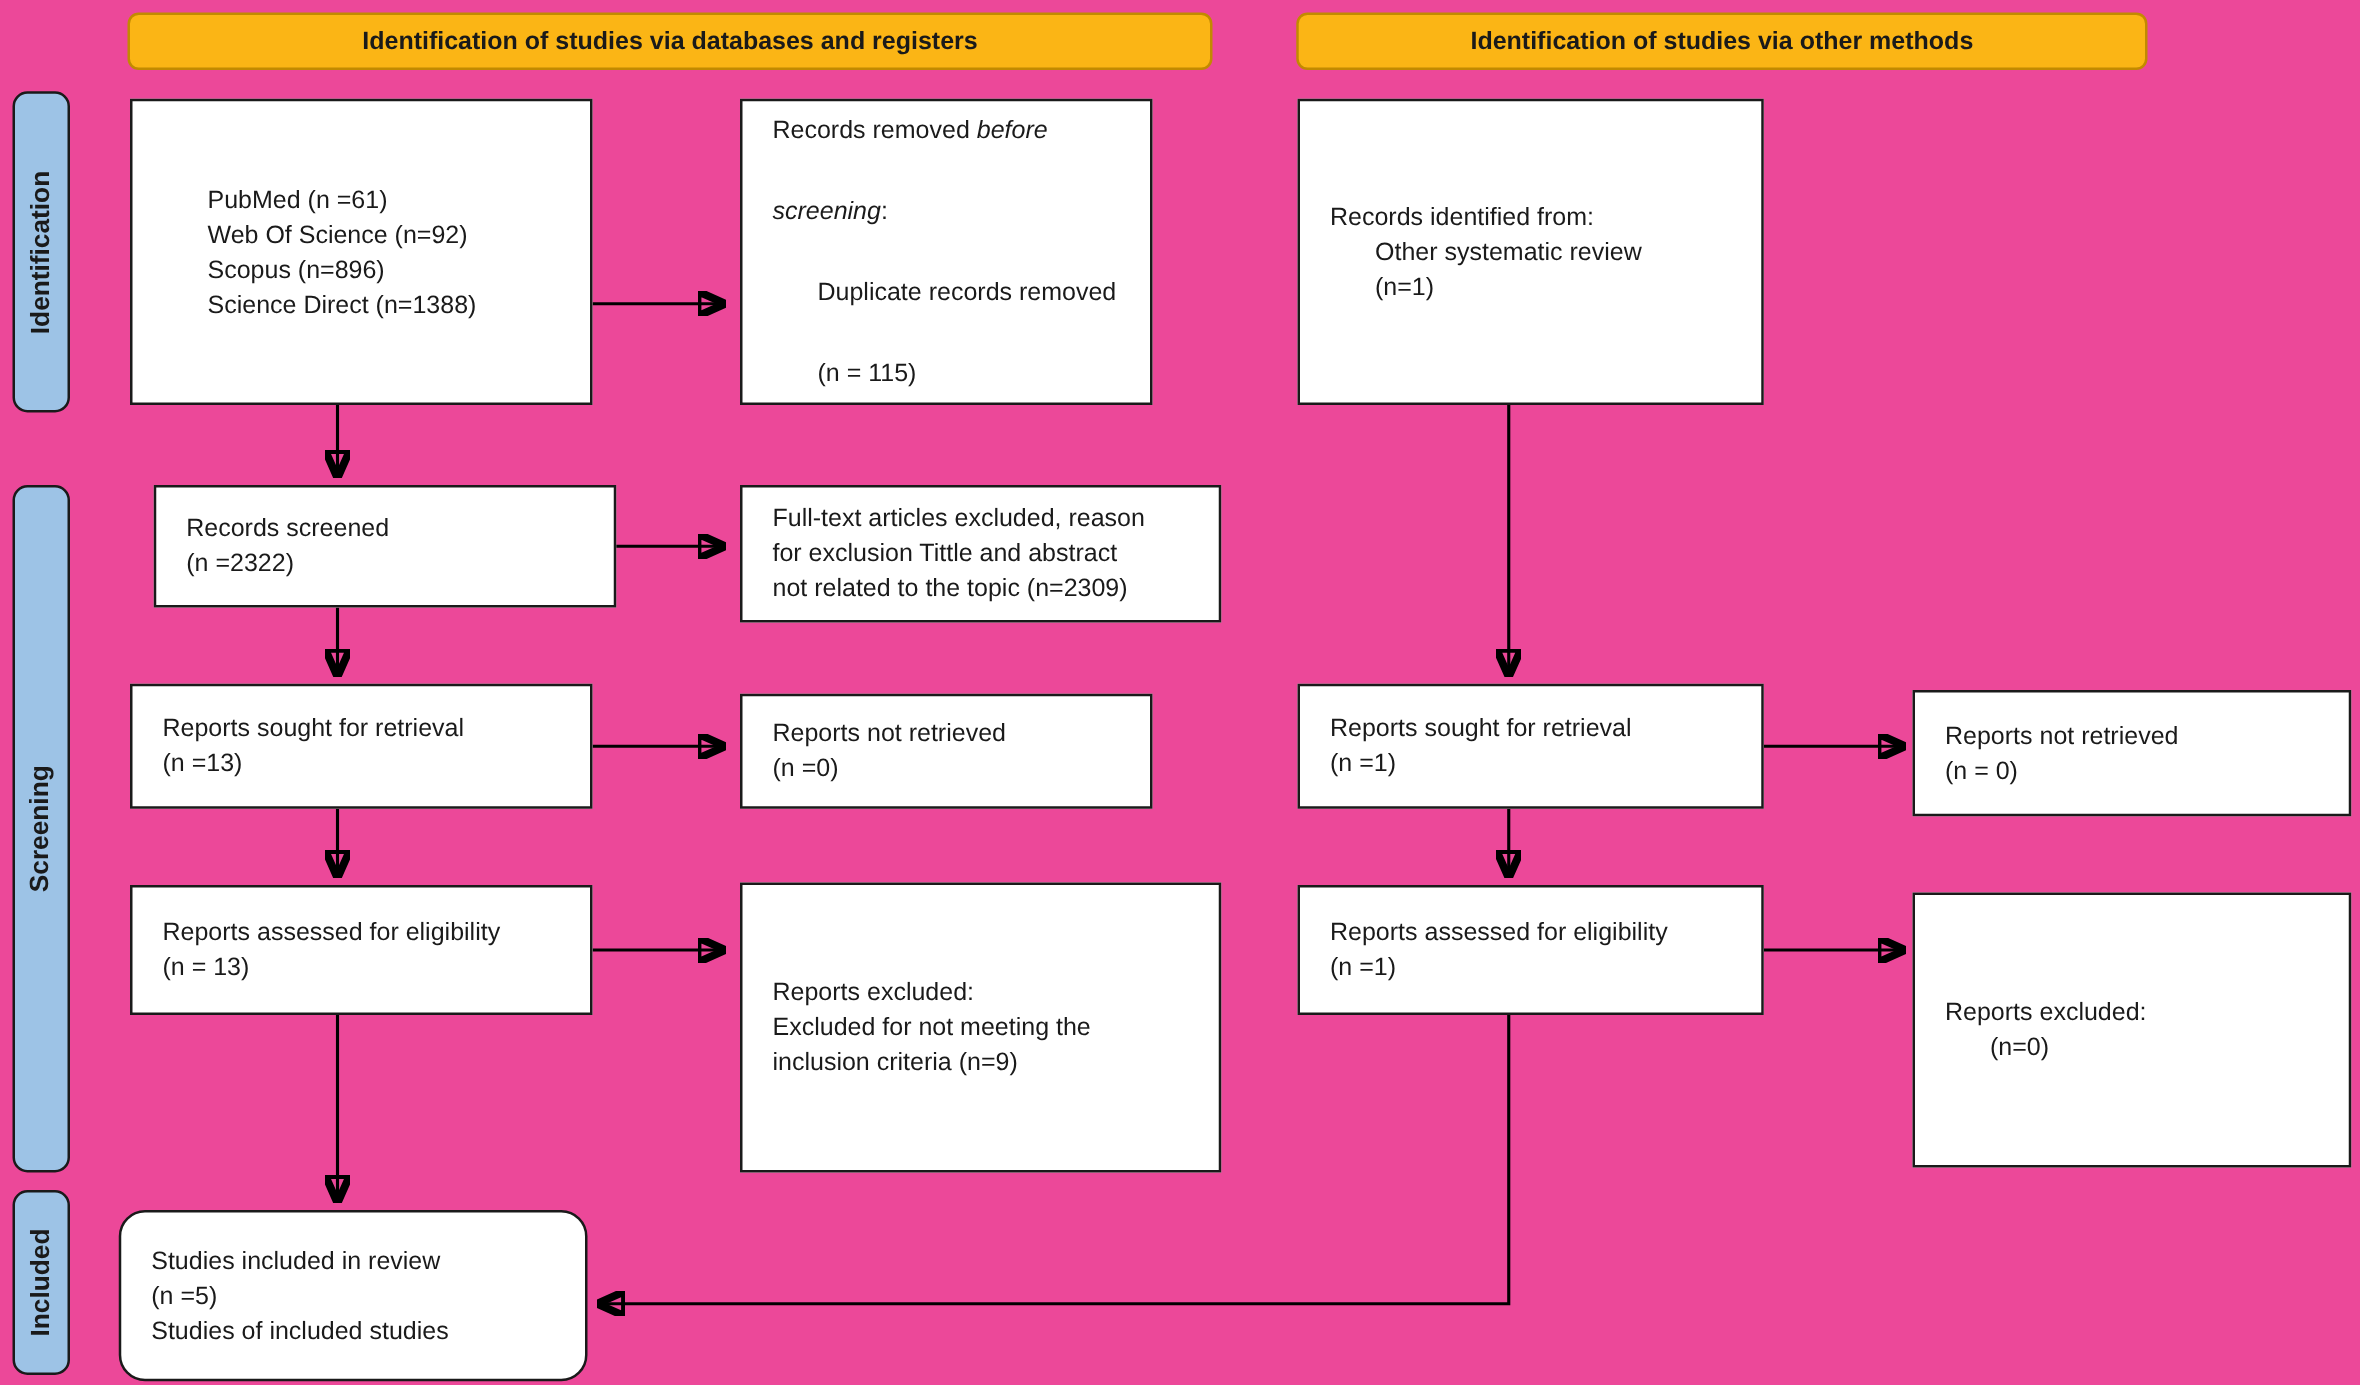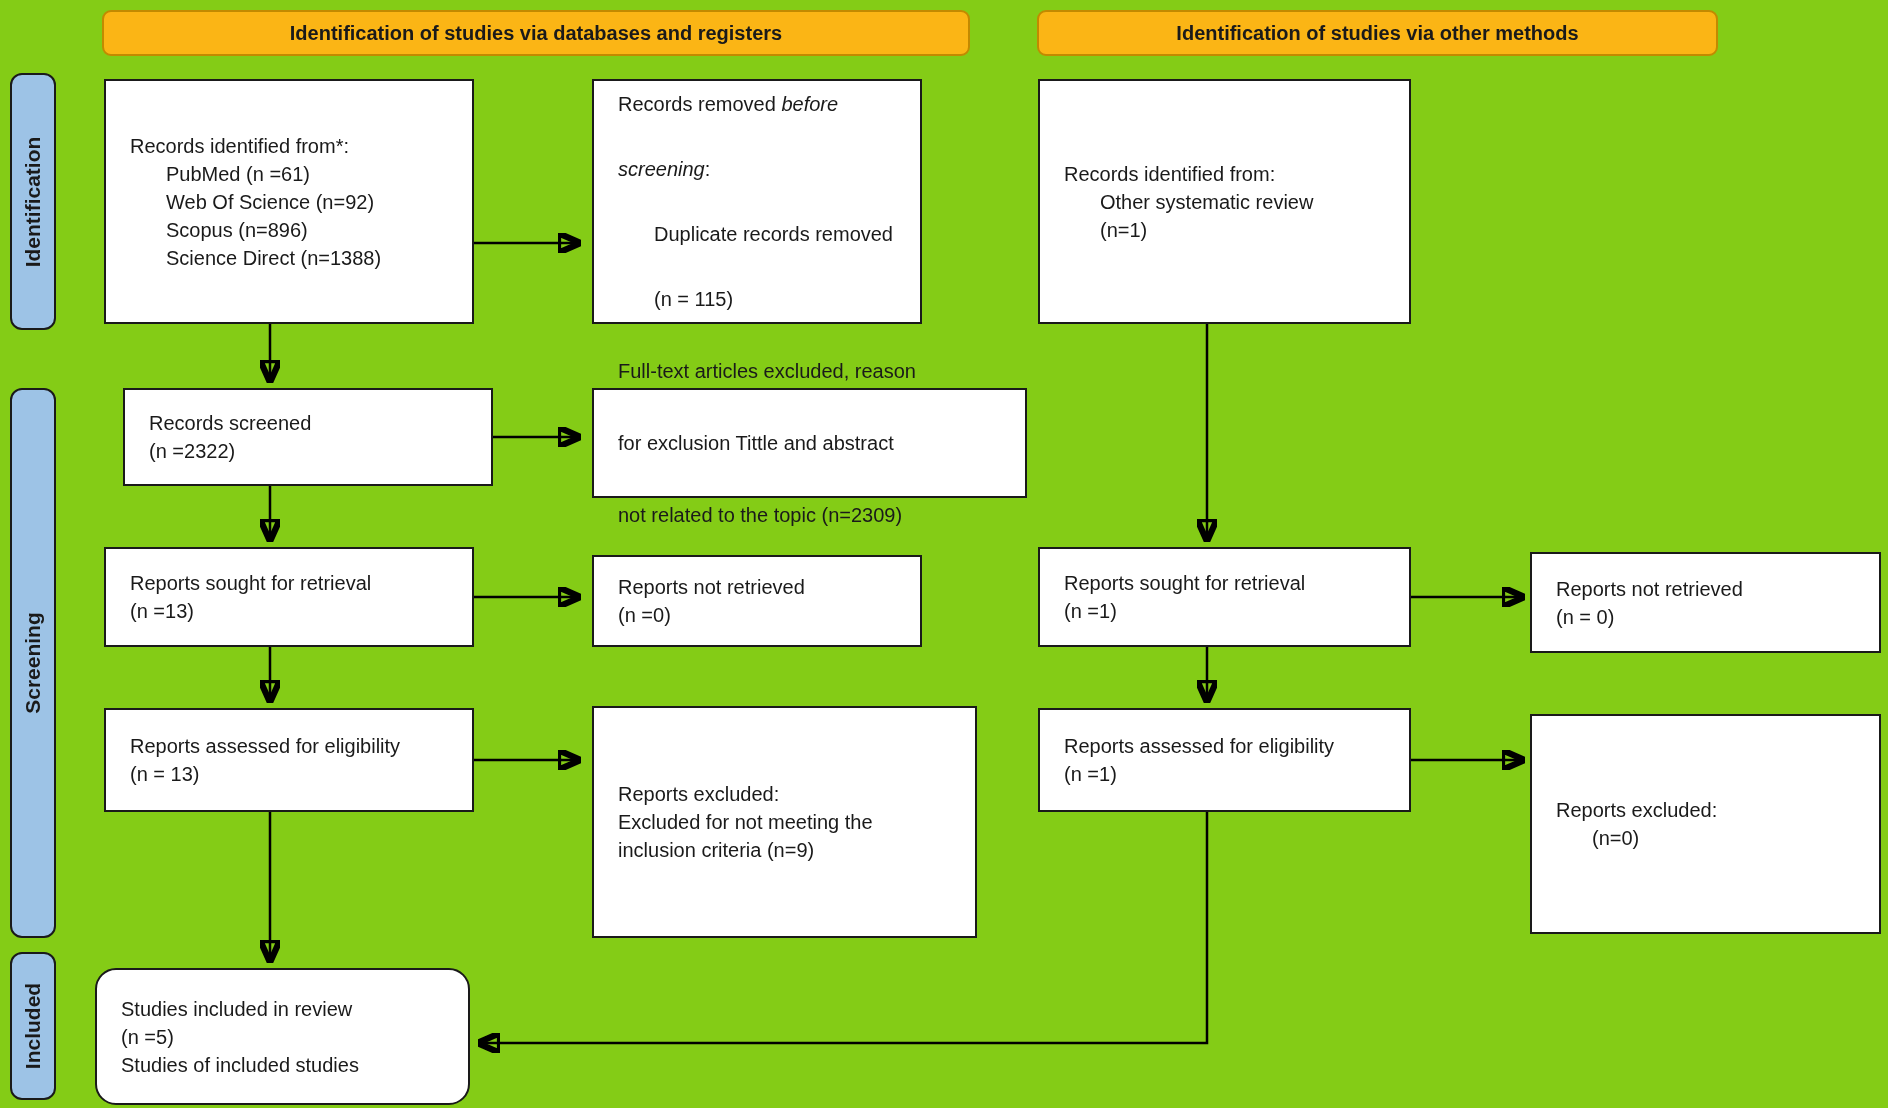--- a/index.html
+++ b/index.html
@@ -13,21 +13,21 @@
   *{margin:0;padding:0;box-sizing:border-box;}
   body{
     background:#ffffff;
     font-family:"Liberation Sans", sans-serif;
     color:var(--ink);
   }
   .canvas{
     position:relative;
     width:1888px;
     height:1108px;
-    background:#84cc16;
+    background:#ec4899;
     overflow:hidden;
   }
   .hdr{
     position:absolute;
     height:46px;
     background:var(--header-fill);
     border:2px solid var(--header-border);
     border-radius:9px;
     display:flex;
     align-items:center;
@@ -110,21 +110,20 @@
     <span>Identification</span>
   </div>
   <div class="stage" style="left:10px;top:388px;height:550px;">
     <span>Screening</span>
   </div>
   <div class="stage" style="left:10px;top:952px;height:148px;">
     <span>Included</span>
   </div>
 
   <div class="box" style="left:104px;top:79px;width:370px;height:245px;">
-      <div class="line"><span>Records identified from*:</span></div>
       <div class="line indent"><span>PubMed (n =61)</span></div>
       <div class="line indent"><span>Web Of Science (n=92)</span></div>
       <div class="line indent"><span>Scopus (n=896)</span></div>
       <div class="line indent"><span>Science Direct (n=1388)</span></div>
     </div>
   <div class="box" style="left:592px;top:79px;width:330px;height:245px;gap:37px;">
       <div class="line"><span>Records removed </span><span style="font-style: italic;">before</span></div>
       <div class="line"><span style="font-style: italic;">screening</span><span>:</span></div>
       <div class="line indent"><span>Duplicate records removed</span></div>
       <div class="line indent"><span>(n = 115)</span></div>
@@ -132,21 +131,21 @@
   <div class="box" style="left:1038px;top:79px;width:373px;height:245px;">
       <div class="line"><span>Records identified from:</span></div>
       <div class="line indent"><span>Other systematic review</span></div>
       <div class="line indent"><span>(n=1)</span></div>
     </div>
 
   <div class="box" style="left:104px;top:388px;width:370px;height:98px;margin-left:19px;">
       <div class="line"><span>Records screened</span></div>
       <div class="line"><span>(n =2322)</span></div>
     </div>
-  <div class="box" style="left:592px;top:388px;width:435px;height:110px;gap:44px;">
+  <div class="box" style="left:592px;top:388px;width:385px;height:110px;">
       <div class="line"><span>Full-text articles excluded, reason</span></div>
       <div class="line"><span>for exclusion Tittle and abstract</span></div>
       <div class="line"><span>not related to the topic (n=2309)</span></div>
     </div>
 
   <div class="box" style="left:104px;top:547px;width:370px;height:100px;">
       <div class="line"><span>Reports sought for retrieval</span></div>
       <div class="line"><span>(n =13)</span></div>
     </div>
   <div class="box" style="left:592px;top:555px;width:330px;height:92px;">

